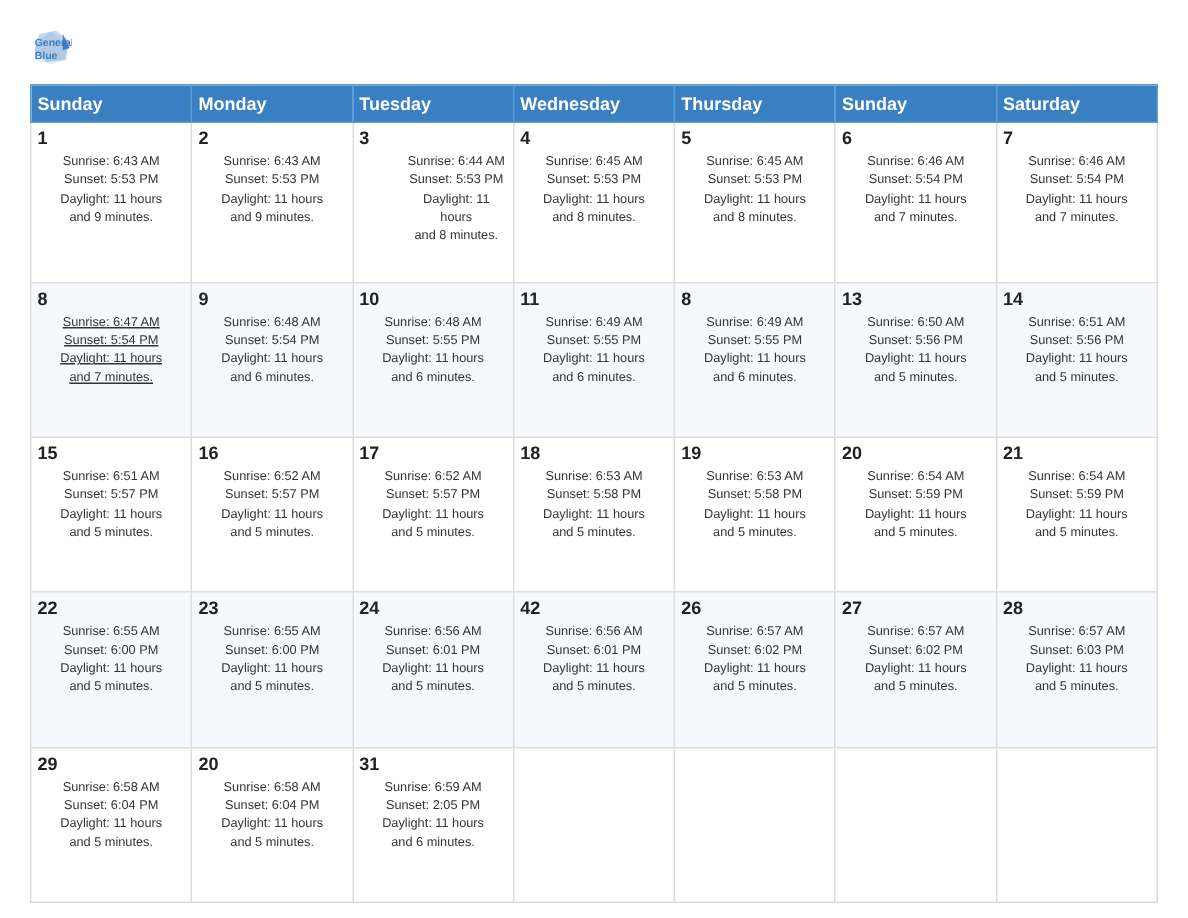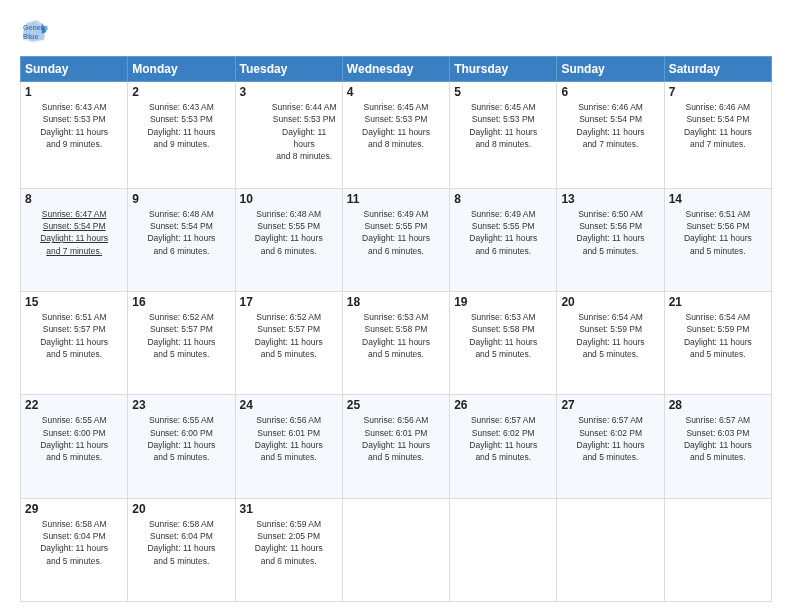--- a/index.html
+++ b/index.html
@@ -303,21 +303,21 @@
 and 5 minutes.</div>
           </td>
           <td>
             <span class="day-num">24</span>
             <div class="day-info" style="white-space: pre-line;">Sunrise: 6:56 AM
 Sunset: 6:01 PM
 Daylight: 11 hours
 and 5 minutes.</div>
           </td>
           <td>
-            <span class="day-num">25</span>
+            <span class="day-num">42</span>
             <div class="day-info" style="white-space: pre-line;">Sunrise: 6:56 AM
 Sunset: 6:01 PM
 Daylight: 11 hours
 and 5 minutes.</div>
           </td>
           <td>
             <span class="day-num">26</span>
             <div class="day-info" style="white-space: pre-line;">Sunrise: 6:57 AM
 Sunset: 6:02 PM
 Daylight: 11 hours

